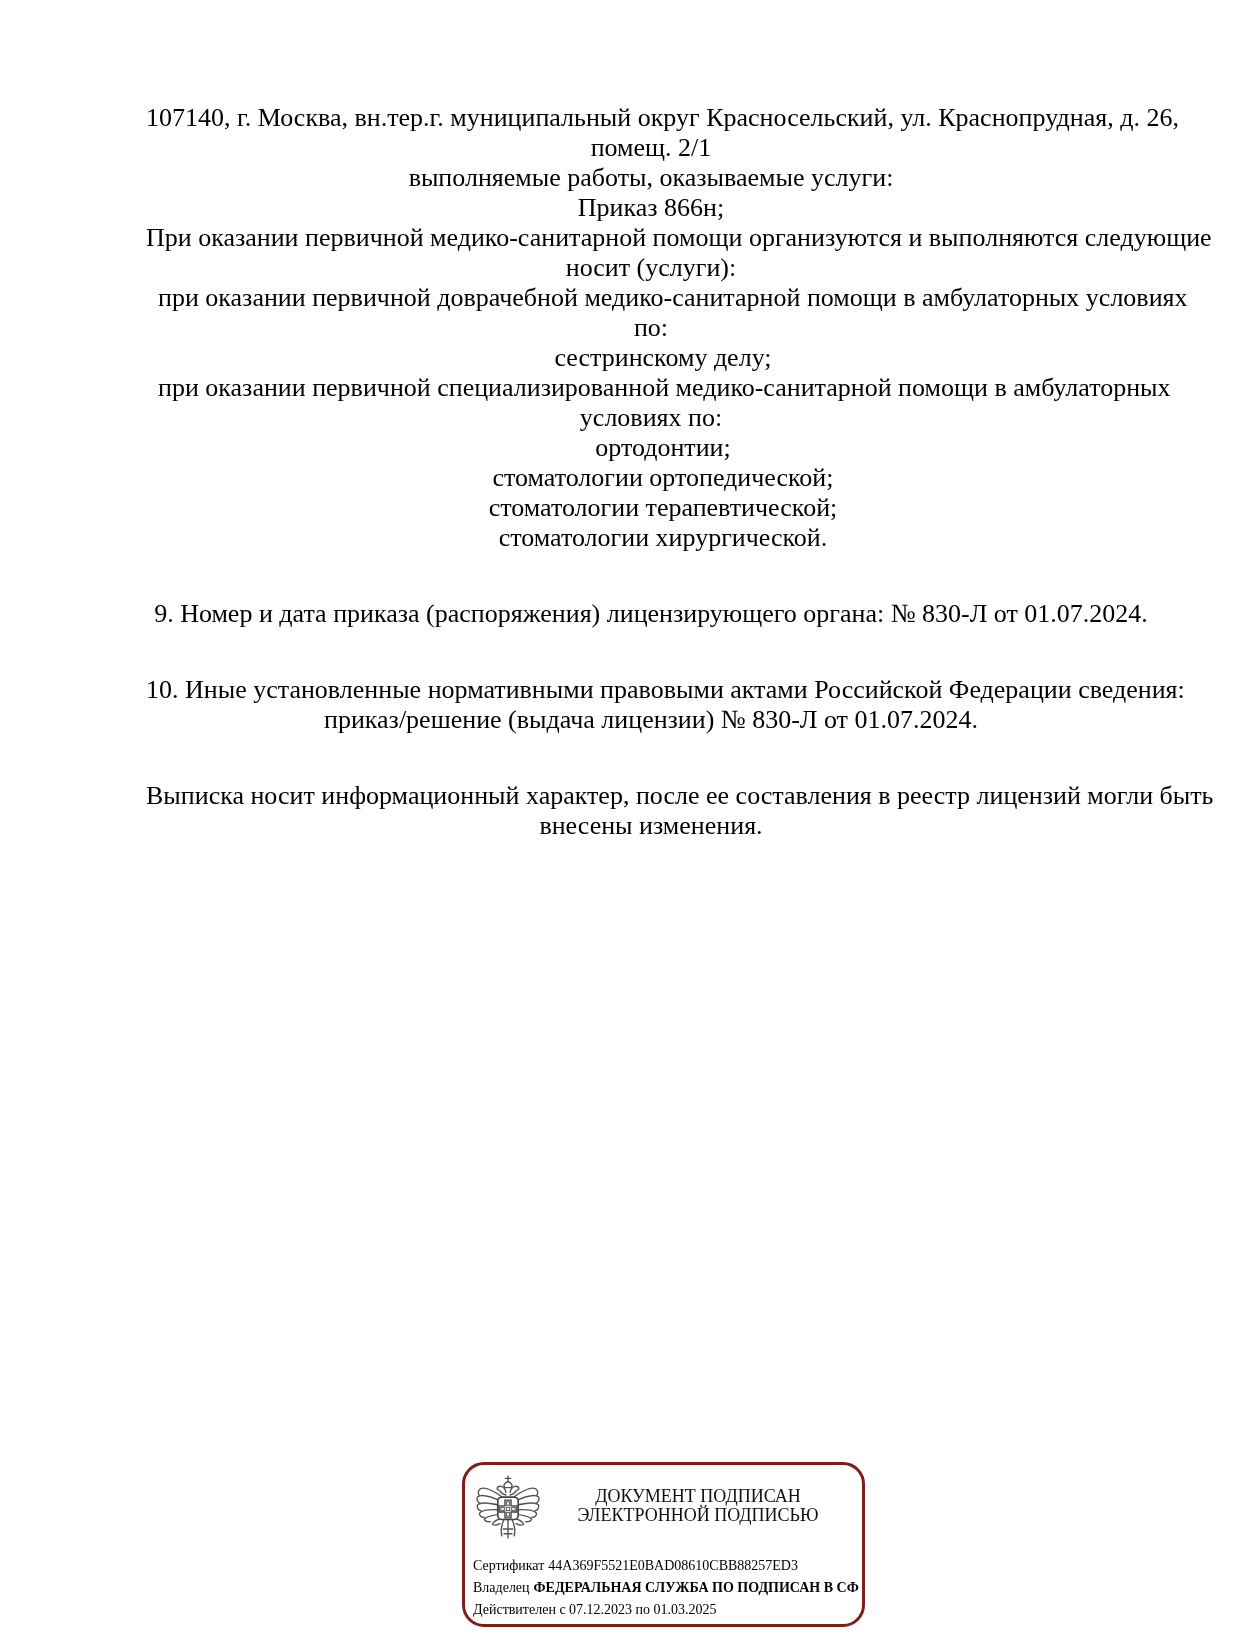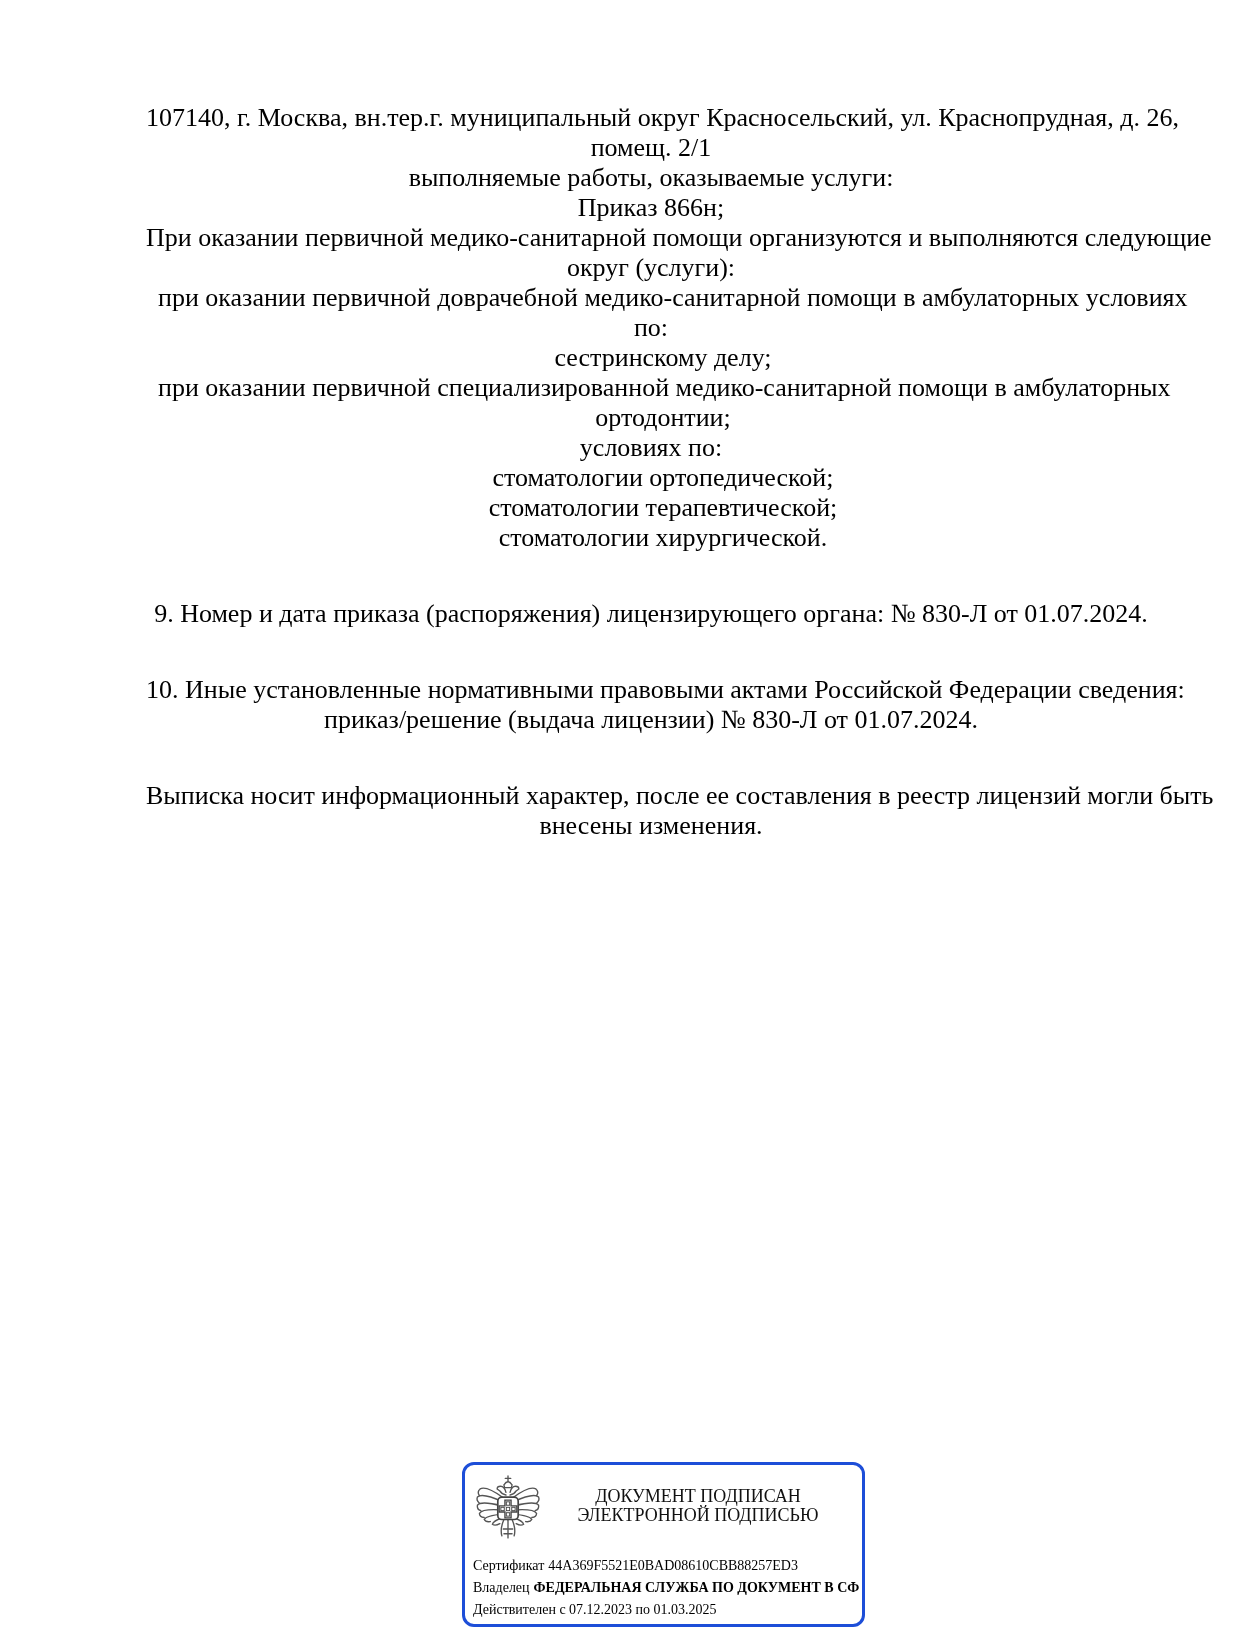--- a/index.html
+++ b/index.html
@@ -25,22 +25,22 @@
   .ind-1 { padding-left:12px; }
   .ind-2 { padding-left:24px; }
   .gap-top { margin-top:46px; }
   
   .stamp {
     position:absolute;
     left:462px;
     top:1462px;
     width:403px;
     height:165px;
-    border:3px solid #1d4ed8;
-    border-radius:12px;
+    border:3px solid #7f1d1d;
+    border-radius:22px;
     background:#ffffff;
     overflow:hidden;
   }
   .stamp-top {
     display:flex;
     align-items:flex-start;
     padding:9px 8px 0 9px;
     height:81px;
   }
   .emblem {
@@ -70,27 +70,27 @@
 </style>
 </head>
 <body>
 
 <div class="doc-text">
   <div class="line">107140, г. Москва, вн.тер.г. муниципальный округ Красносельский, ул. Краснопрудная, д. 26,</div>
   <div class="line">помещ. 2/1</div>
   <div class="line">выполняемые работы, оказываемые услуги:</div>
   <div class="line">Приказ 866н;</div>
   <div class="line">При оказании первичной медико-санитарной помощи организуются и выполняются следующие</div>
-  <div class="line">округ (услуги):</div>
+  <div class="line">носит (услуги):</div>
   <div class="line ind-1">при оказании первичной доврачебной медико-санитарной помощи в амбулаторных условиях</div>
   <div class="line">по:</div>
   <div class="line ind-2">сестринскому делу;</div>
   <div class="line ind-1">при оказании первичной специализированной медико-санитарной помощи в амбулаторных</div>
+  <div class="line">условиях по:</div>
   <div class="line ind-2">ортодонтии;</div>
-  <div class="line">условиях по:</div>
   <div class="line ind-2">стоматологии ортопедической;</div>
   <div class="line ind-2">стоматологии терапевтической;</div>
   <div class="line ind-2">стоматологии хирургической.</div>
 
   <div class="line gap-top">9. Номер и дата приказа (распоряжения) лицензирующего органа: № 830-Л от 01.07.2024.</div>
 
   <div class="line gap-top">10. Иные установленные нормативными правовыми актами Российской Федерации сведения:</div>
   <div class="line">приказ/решение (выдача лицензии) № 830-Л от 01.07.2024.</div>
 
   <div class="line gap-top">Выписка носит информационный характер, после ее составления в реестр лицензий могли быть</div>
@@ -138,16 +138,16 @@
         <rect x="55.5" y="48" width="5" height="5" stroke="#444444" stroke-width="1.4"></rect>
       </svg>
     </span>
     <div class="stamp-title">
       <div>ДОКУМЕНТ ПОДПИСАН</div>
       <div>ЭЛЕКТРОННОЙ ПОДПИСЬЮ</div>
     </div>
   </div>
   <div class="stamp-details">
     <div><span class="lbl">Сертификат</span><span>44A369F5521E0BAD08610CBB88257ED3</span></div>
-    <div><span class="lbl">Владелец</span><span class="owner-name">ФЕДЕРАЛЬНАЯ СЛУЖБА ПО ДОКУМЕНТ В СФ</span></div>
+    <div><span class="lbl">Владелец</span><span class="owner-name">ФЕДЕРАЛЬНАЯ СЛУЖБА ПО ПОДПИСАН В СФ</span></div>
     <div>Действителен с 07.12.2023 по 01.03.2025</div>
   </div>
 </div>
 
 </body></html>

